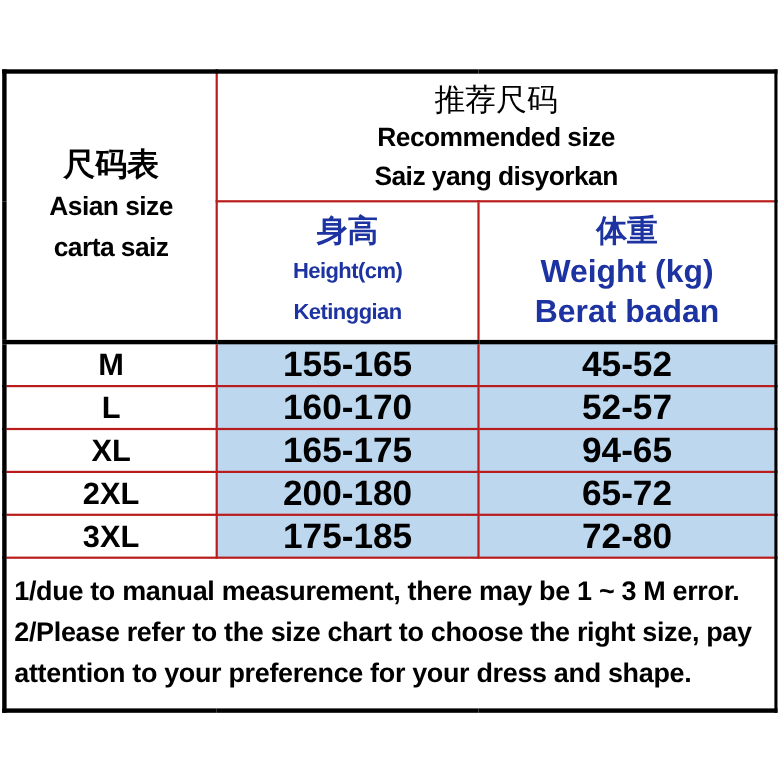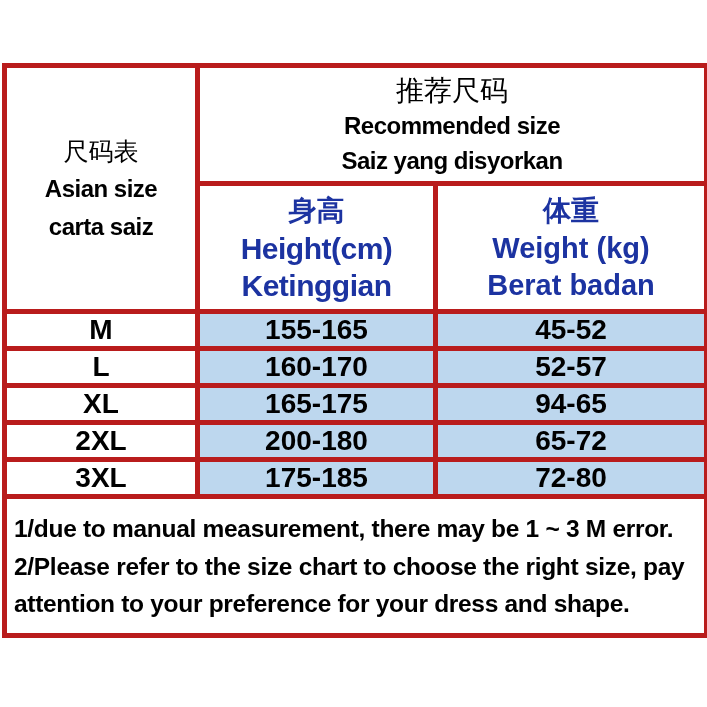--- a/index.html
+++ b/index.html
@@ -5,42 +5,42 @@
   html,body { margin:0; padding:0; background:#ffffff; }
   .screen {
     position:relative; width:707px; height:707px; background:#ffffff;
     font-family:"Liberation Sans", sans-serif; overflow:hidden;
   }
   table.size-table {
     position:absolute; left:2px; top:63px; width:702px;
     border-collapse:collapse; table-layout:fixed; background:#ffffff;
     border:4px solid #000000;
   }
-  td { border:5px solid #b91c1c; vertical-align:middle; text-align:center; padding:0; color:#000000; }
+  td { border:2px solid #b91c1c; vertical-align:middle; text-align:center; padding:0; color:#000000; }
   col.c1 { width:193px; } col.c2 { width:238px; } col.c3 { width:271px; }
 
   tr.r-head1 { height:118px; }
   tr.r-head2 { height:128px;margin-top:48px; }
   tr.r-data  { height:37px; }
   tr.r-foot  { height:139px; }
   tr.r-data.first td { border-top:4px solid #000000; }
 
-  .hl-zh   { font-size:25px; font-weight:400; line-height:38px; }
+  .hl-zh   { font-size:29px; font-weight:700; line-height:38px; }
   .hl-bold { font-size:24px; font-weight:700; line-height:38px; letter-spacing:-0.5px; }
 
   .rec-zh   { font-size:28px; font-weight:400; line-height:35px; padding-top:2px; }
   .rec-bold { font-size:24px; font-weight:700; line-height:35px; letter-spacing:-0.5px; }
 
   .sub-cell { color:#1c33a1; }
   .sub-zh       { font-size:28px; font-weight:700; line-height:38px; }
-  .sub-strong   { font-size:30px; font-weight:800; line-height:37px; letter-spacing:-0.5px; }
+  .sub-strong   { font-size:20px; font-weight:800; line-height:37px; letter-spacing:-0.5px; }
   .sub-medium   { font-size:29px; font-weight:600; line-height:37px; }
 
   td.cell-size { background:#ffffff; font-size:28px; font-weight:700; }
-  td.cell-val  { background:#bdd7ee; font-size:28px; font-weight:700; }
+  td.cell-val  { background:#bdd7ee; font-size:32px; font-weight:700; }
 
   td.cell-foot {
     text-align:left; vertical-align:top;
     font-size:24.5px; font-weight:700; line-height:37.5px;
     padding:11px 6px 0 7px; white-space:pre-line; letter-spacing:-0.3px;
   }
 </style>
 </head>
 <body>
 

